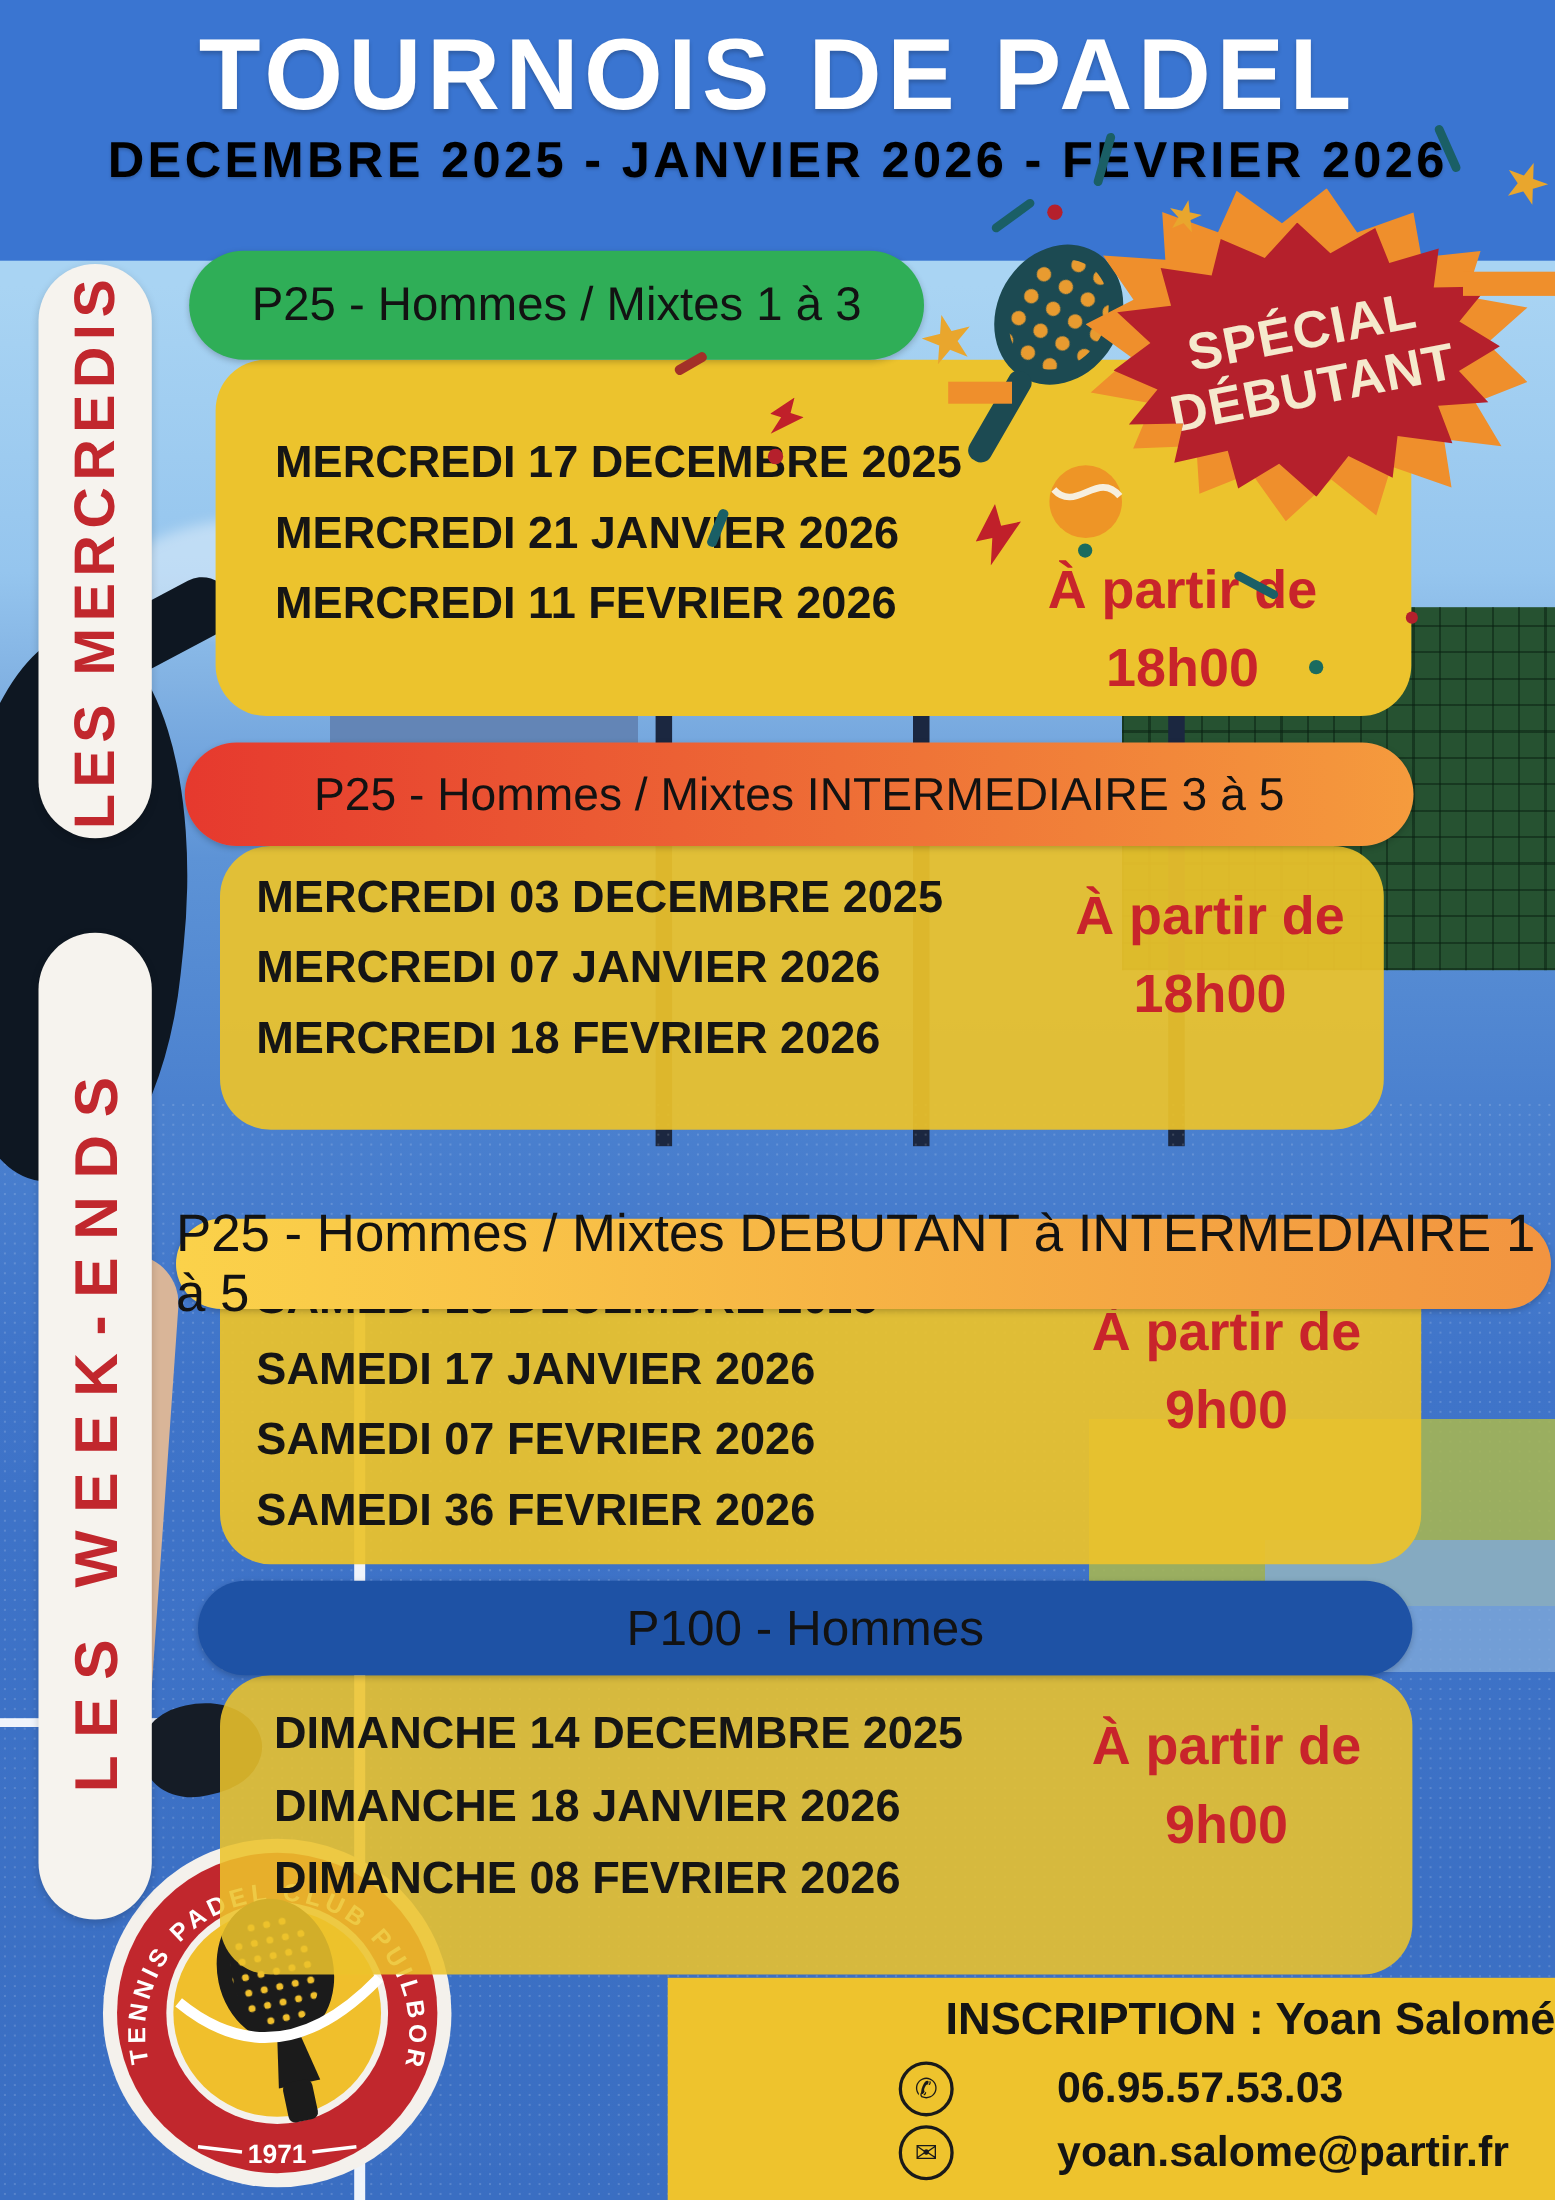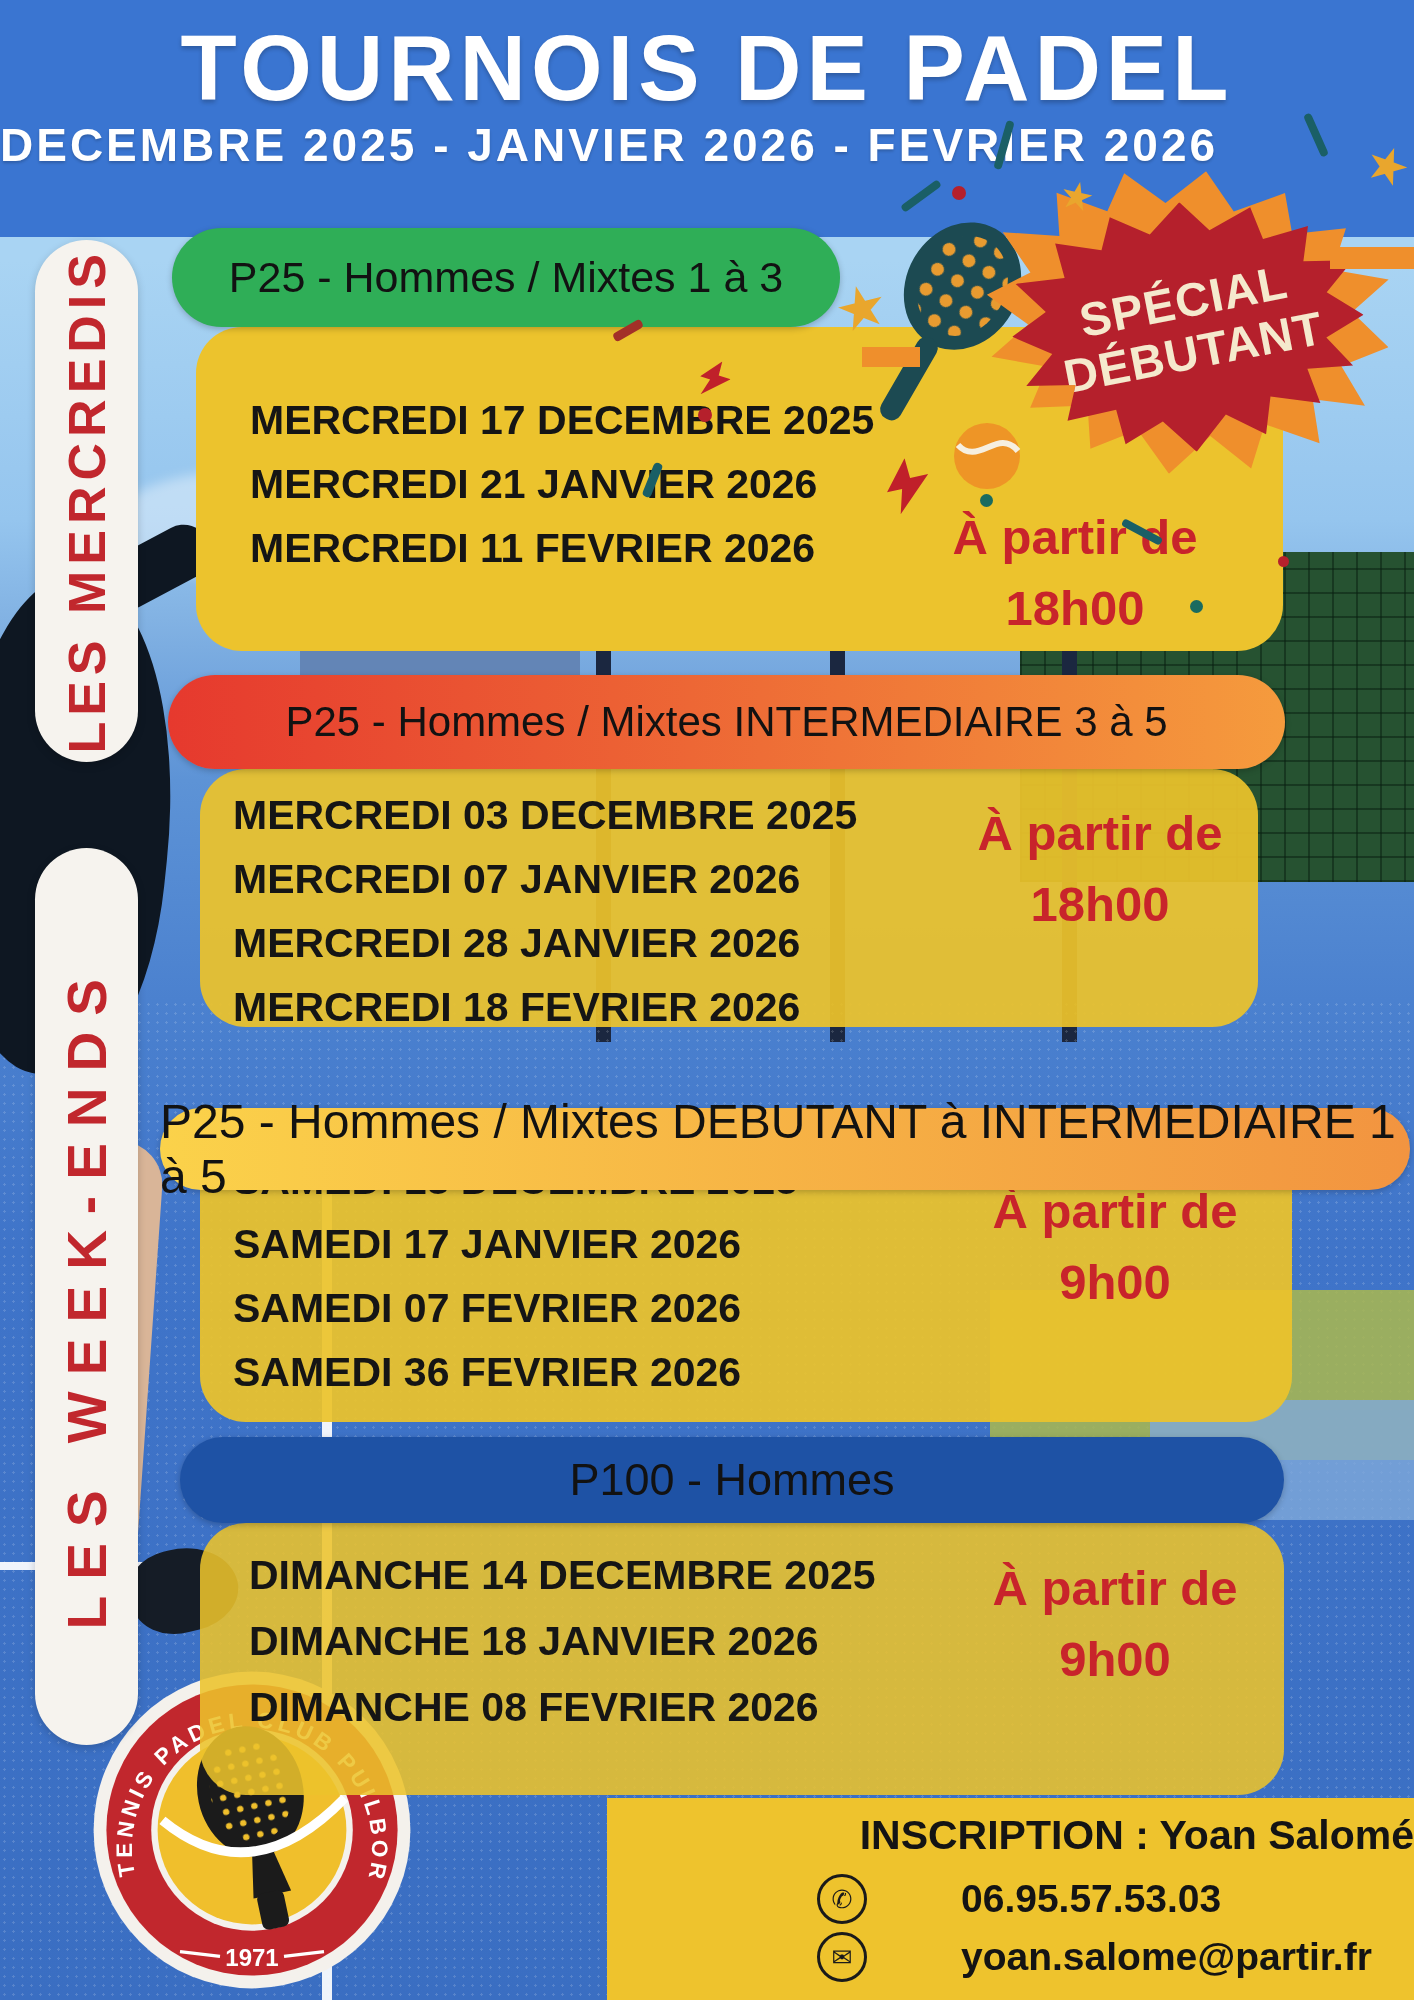--- a/index.html
+++ b/index.html
@@ -30,21 +30,21 @@
   .player-torso{left:-45px;top:575px;width:215px;height:500px;background:#0e1722;border-radius:45% 55% 40% 50%;transform:rotate(6deg);}
   .player-arm{left:95px;top:540px;width:120px;height:55px;background:#0e1722;border-radius:40px;transform:rotate(-28deg);}
   .player-leg{left:55px;top:1140px;width:95px;height:440px;background:#d9b598;border-radius:44px;transform:rotate(4deg);}
   .player-shoe{left:130px;top:1548px;width:108px;height:84px;background:#151c26;border-radius:40% 55% 45% 45%;transform:rotate(-14deg);}
 
   
   .header{left:0;top:0;width:1414px;height:237px;background:#3a75d1;text-decoration:underline;}
   .title{left:0;top:16px;width:1414px;text-align:center;color:#ffffff;
     font-size:92px;font-weight:700;letter-spacing:5px;
     text-shadow:0 3px 4px rgba(0,0,0,.22);}
-  .subtitle{left:0;top:118px;width:1414px;color:#ffffff;
+  .subtitle{left:0;top:118px;width:1414px;text-align:center;color:#000000;
     font-size:46px;font-weight:700;letter-spacing:3px;text-shadow:0 2px 3px rgba(0,0,0,.2);}
 
   
   .vpill{width:103px;background:#f6f3ee;border-radius:52px;box-shadow:0 3px 8px rgba(0,0,0,.18);
     display:flex;align-items:center;justify-content:center;}
   .vpill1{left:35px;top:240px;height:522px;}
   .vpill2{left:35px;top:848px;height:897px;}
   .vtext{writing-mode:vertical-rl;transform:rotate(180deg);color:#c1272d;font-weight:700;white-space:nowrap;}
   .vpill1 .vtext{font-size:52px;letter-spacing:6px;}
   .vpill2 .vtext{font-size:55px;letter-spacing:16px;}
@@ -220,21 +220,20 @@
   <div class="abs conf-line" style="left:1120px;top:528px;width:44px;height:8px;background:#1a5f66;transform:rotate(28deg);"></div>
   <div class="abs conf-line" style="left:612px;top:326px;width:32px;height:9px;background:#a33028;transform:rotate(-30deg);"></div>
   <div class="abs conf-line" style="left:648px;top:462px;width:9px;height:36px;background:#1a5f66;transform:rotate(22deg);"></div>
   <div class="abs bolt" style="left:886px;top:458px;width:44px;height:54px;transform:rotate(-12deg);"></div>
   <div class="abs bolt" style="left:700px;top:360px;width:30px;height:38px;transform:rotate(18deg);"></div>
 
   <div class="abs ybox box2"></div>
   <div class="abs dates d2">
     <div>MERCREDI 03 DECEMBRE 2025</div>
     <div>MERCREDI 07 JANVIER 2026</div>
-    <div>MERCREDI 28 JANVIER 2026</div>
     <div>MERCREDI 18 FEVRIER 2026</div>
   </div>
   <div class="abs time t2">
     <div>À partir de</div>
     <div>18h00</div>
   </div>
   <div class="abs secpill pill2">
     <span>P25 - Hommes / Mixtes INTERMEDIAIRE 3 à 5</span>
   </div>
 

